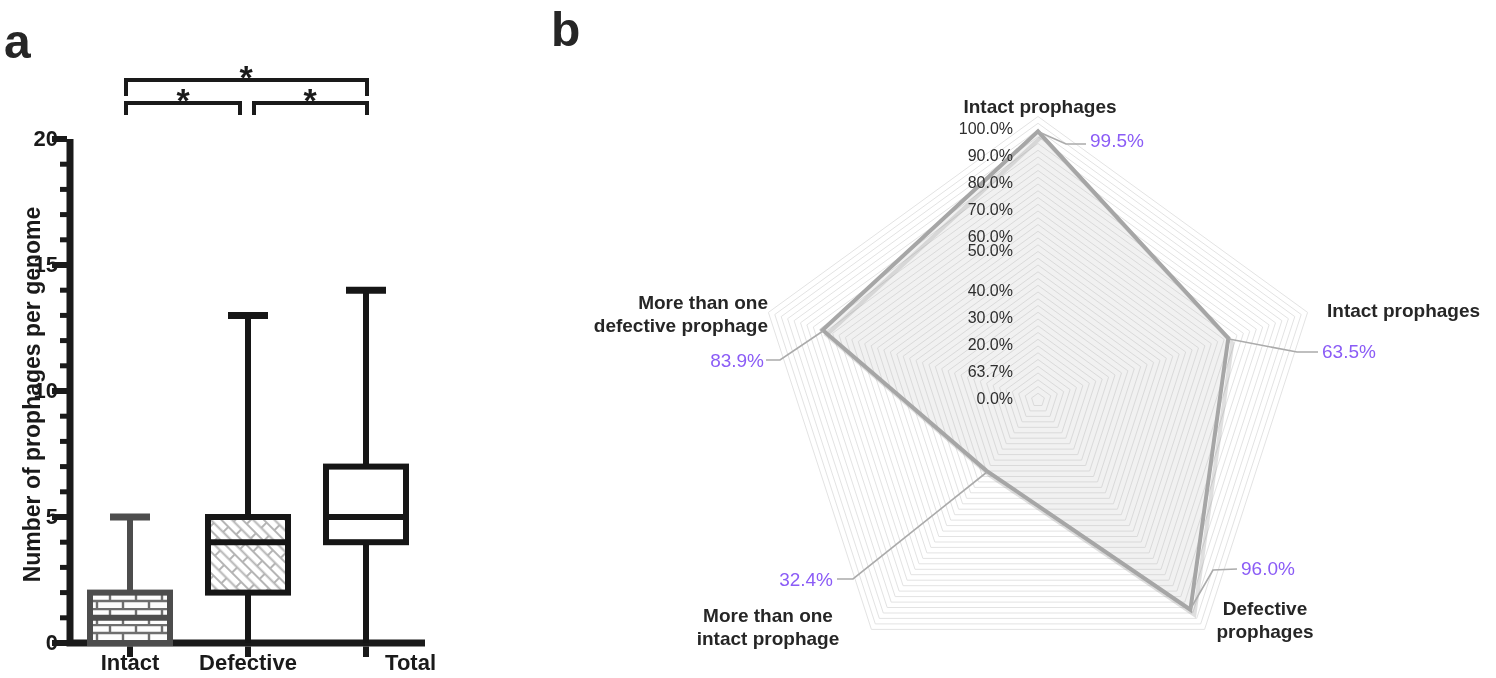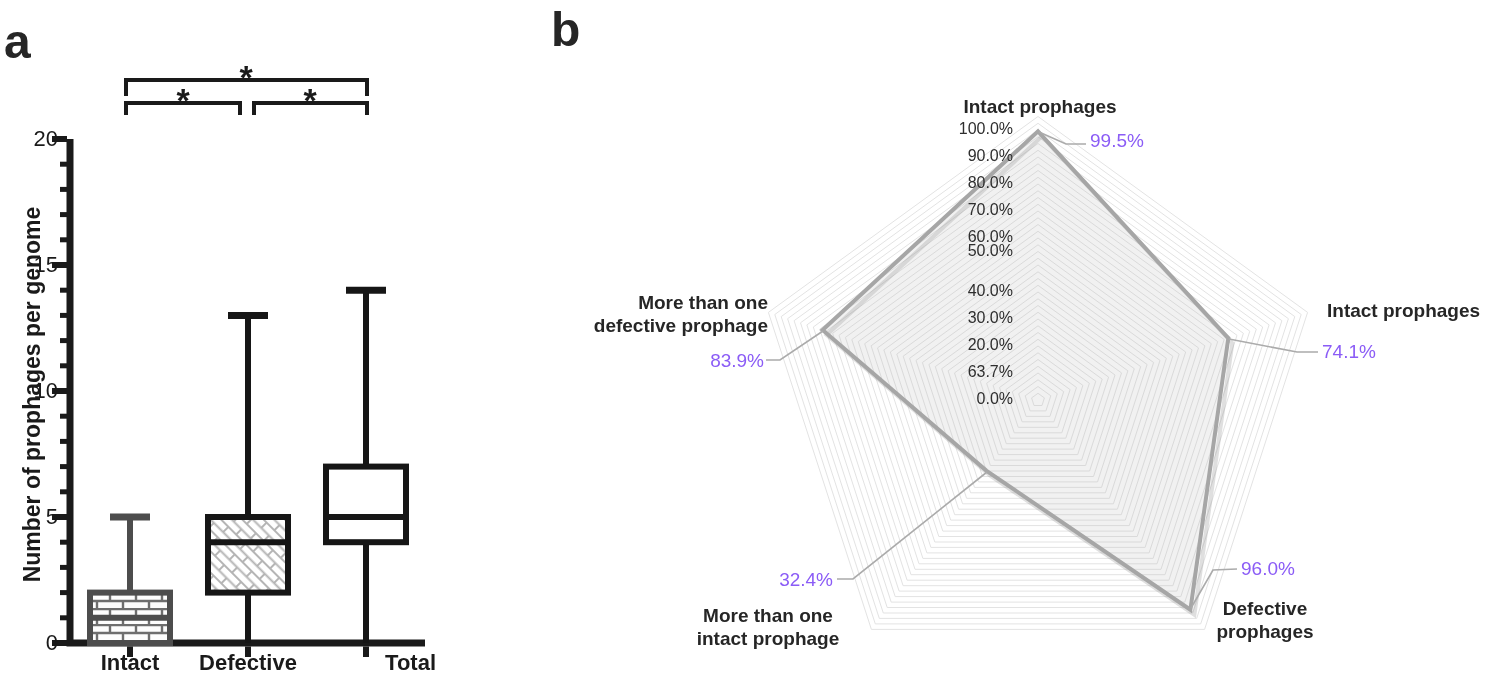--- a/index.html
+++ b/index.html
@@ -1,21 +1,21 @@
 <!DOCTYPE html>
 <html><head>
 <meta charset="utf-8">
 <style>
   html,body{margin:0;padding:0;background:#ffffff;}
   #figure{position:relative;width:1496px;height:678px;background:#ffffff;overflow:hidden;
           font-family:"Liberation Sans", sans-serif;}
   #fig-svg{position:absolute;left:0;top:0;}
   .lbl{position:absolute;color:#1a1a1a;white-space:nowrap;}
   .panel-letter{font-size:48px;font-weight:bold;color:#262626;}
-  .tick-label{font-size:22px;font-weight:normal;text-align:right;}
+  .tick-label{font-size:22px;font-weight:bold;text-align:right;}
   .cat-label{font-size:22px;font-weight:bold;text-align:center;}
   .aster{font-size:34px;font-weight:bold;text-align:center;}
   .y-title{font-size:23px;font-weight:bold;text-align:center;transform:rotate(-90deg);}
   .ring-label{font-size:16px;color:#2e2e2e;text-align:right;}
   .axis-label{font-size:19px;font-weight:bold;color:#262626;line-height:23px;white-space:normal;}
   .value-label{font-size:19px;color:#8b5cf6;}
 </style>
 </head>
 <body>
 
@@ -153,21 +153,21 @@
       <div class="lbl tick-label" style="left: 16px; top: 378px; width: 42px;">10</div>
       <div class="lbl tick-label" style="left: 16px; top: 252px; width: 42px;">15</div>
       <div class="lbl tick-label" style="left: 16px; top: 126px; width: 42px;">20</div>
       <div class="lbl cat-label" style="left: 60px; top: 650px; width: 140px;">Intact</div>
       <div class="lbl cat-label" style="left: 178px; top: 650px; width: 140px;">Defective</div>
       <div class="lbl cat-label" style="left: 296px; top: 650px; width: 140px; text-align: right;">Total</div>
     </div>
   <div id="labels-b">
       <div class="lbl value-label" style="left: 1090px; top: 130px;">99.5%</div>
       <div class="lbl axis-label" style="left: 890px; top: 95px; width: 300px; text-align: center;">Intact prophages</div>
-      <div class="lbl value-label" style="left: 1322px; top: 341px;">74.1%</div>
+      <div class="lbl value-label" style="left: 1322px; top: 341px;">63.5%</div>
       <div class="lbl axis-label" style="left: 1327px; top: 299px; width: 190px; text-align: left;">Intact prophages</div>
       <div class="lbl value-label" style="left: 1241px; top: 558px;">96.0%</div>
       <div class="lbl axis-label" style="left: 1195px; top: 597px; width: 140px; text-align: center;">Defective prophages</div>
       <div class="lbl value-label" style="left: 733px; top: 569px; width: 100px; text-align: right;">32.4%</div>
       <div class="lbl axis-label" style="left: 678px; top: 604px; width: 180px; text-align: center;">More than one intact prophage</div>
       <div class="lbl value-label" style="left: 664px; top: 350px; width: 100px; text-align: right;">83.9%</div>
       <div class="lbl axis-label" style="left: 568px; top: 291px; width: 200px; text-align: right;">More than one defective prophage</div>
       <div class="lbl ring-label" style="left: 913px; top: 120px; width: 100px;">100.0%</div>
       <div class="lbl ring-label" style="left: 913px; top: 147px; width: 100px;">90.0%</div>
       <div class="lbl ring-label" style="left: 913px; top: 174px; width: 100px;">80.0%</div>

